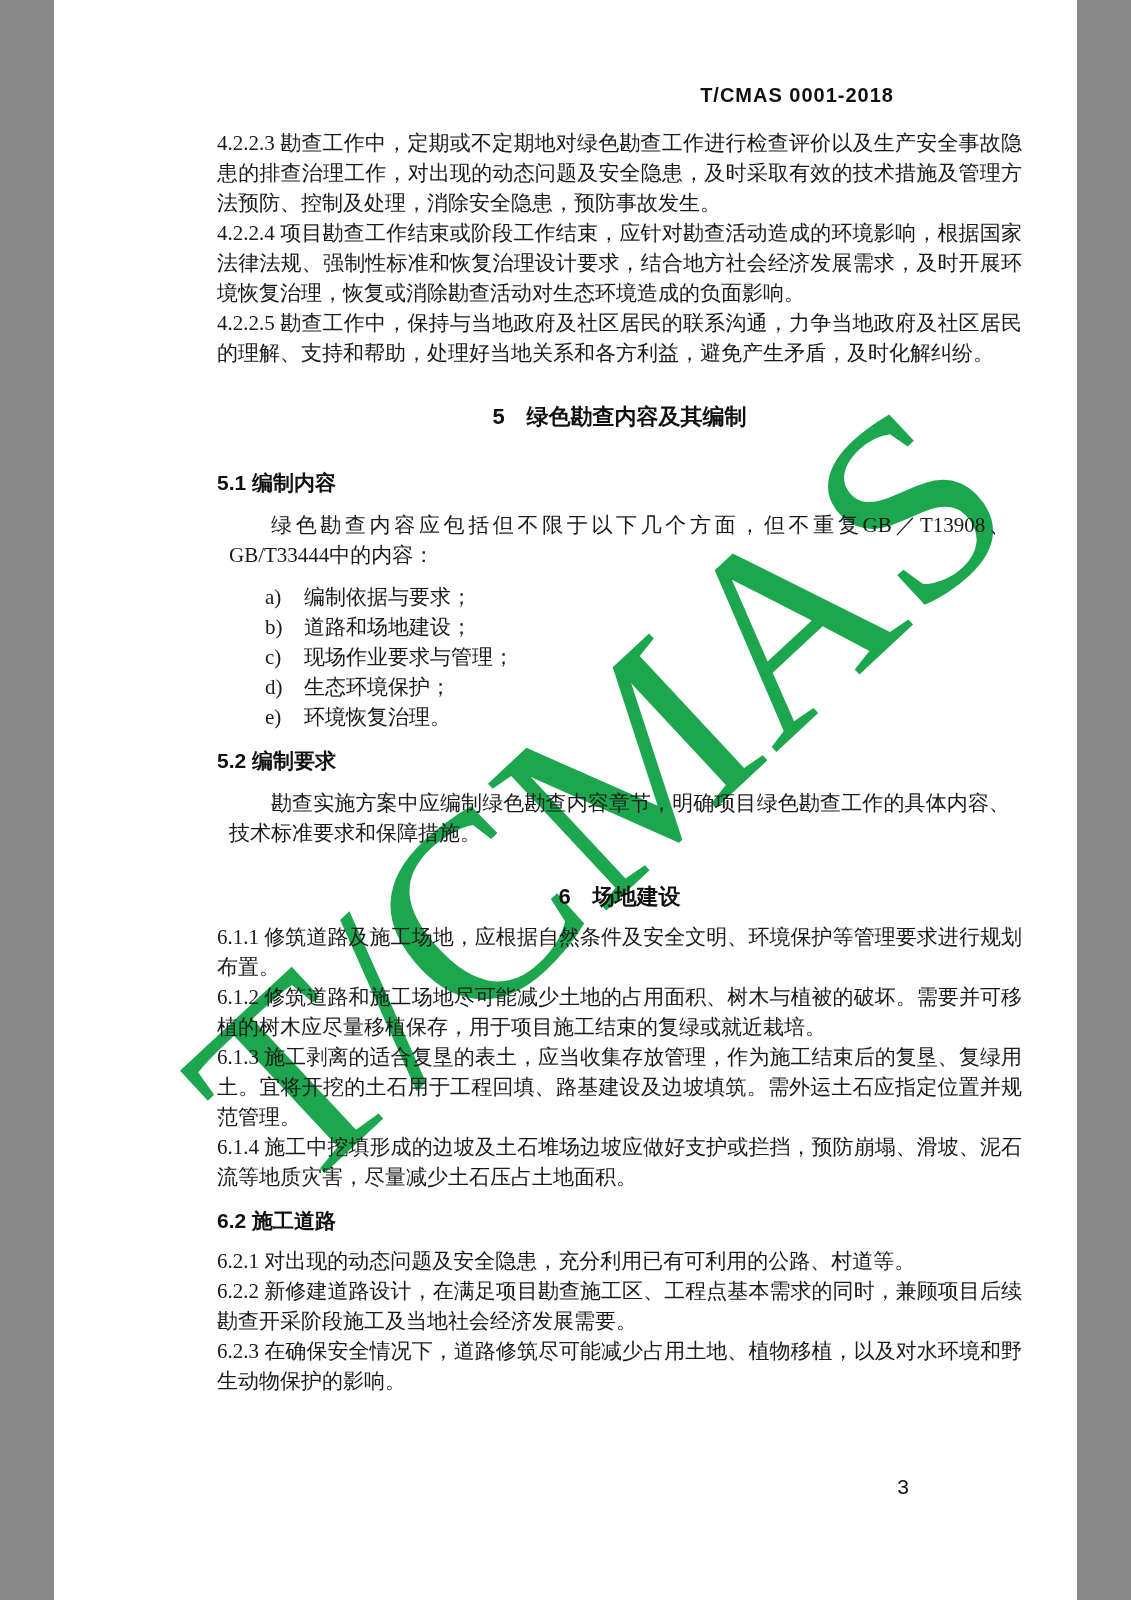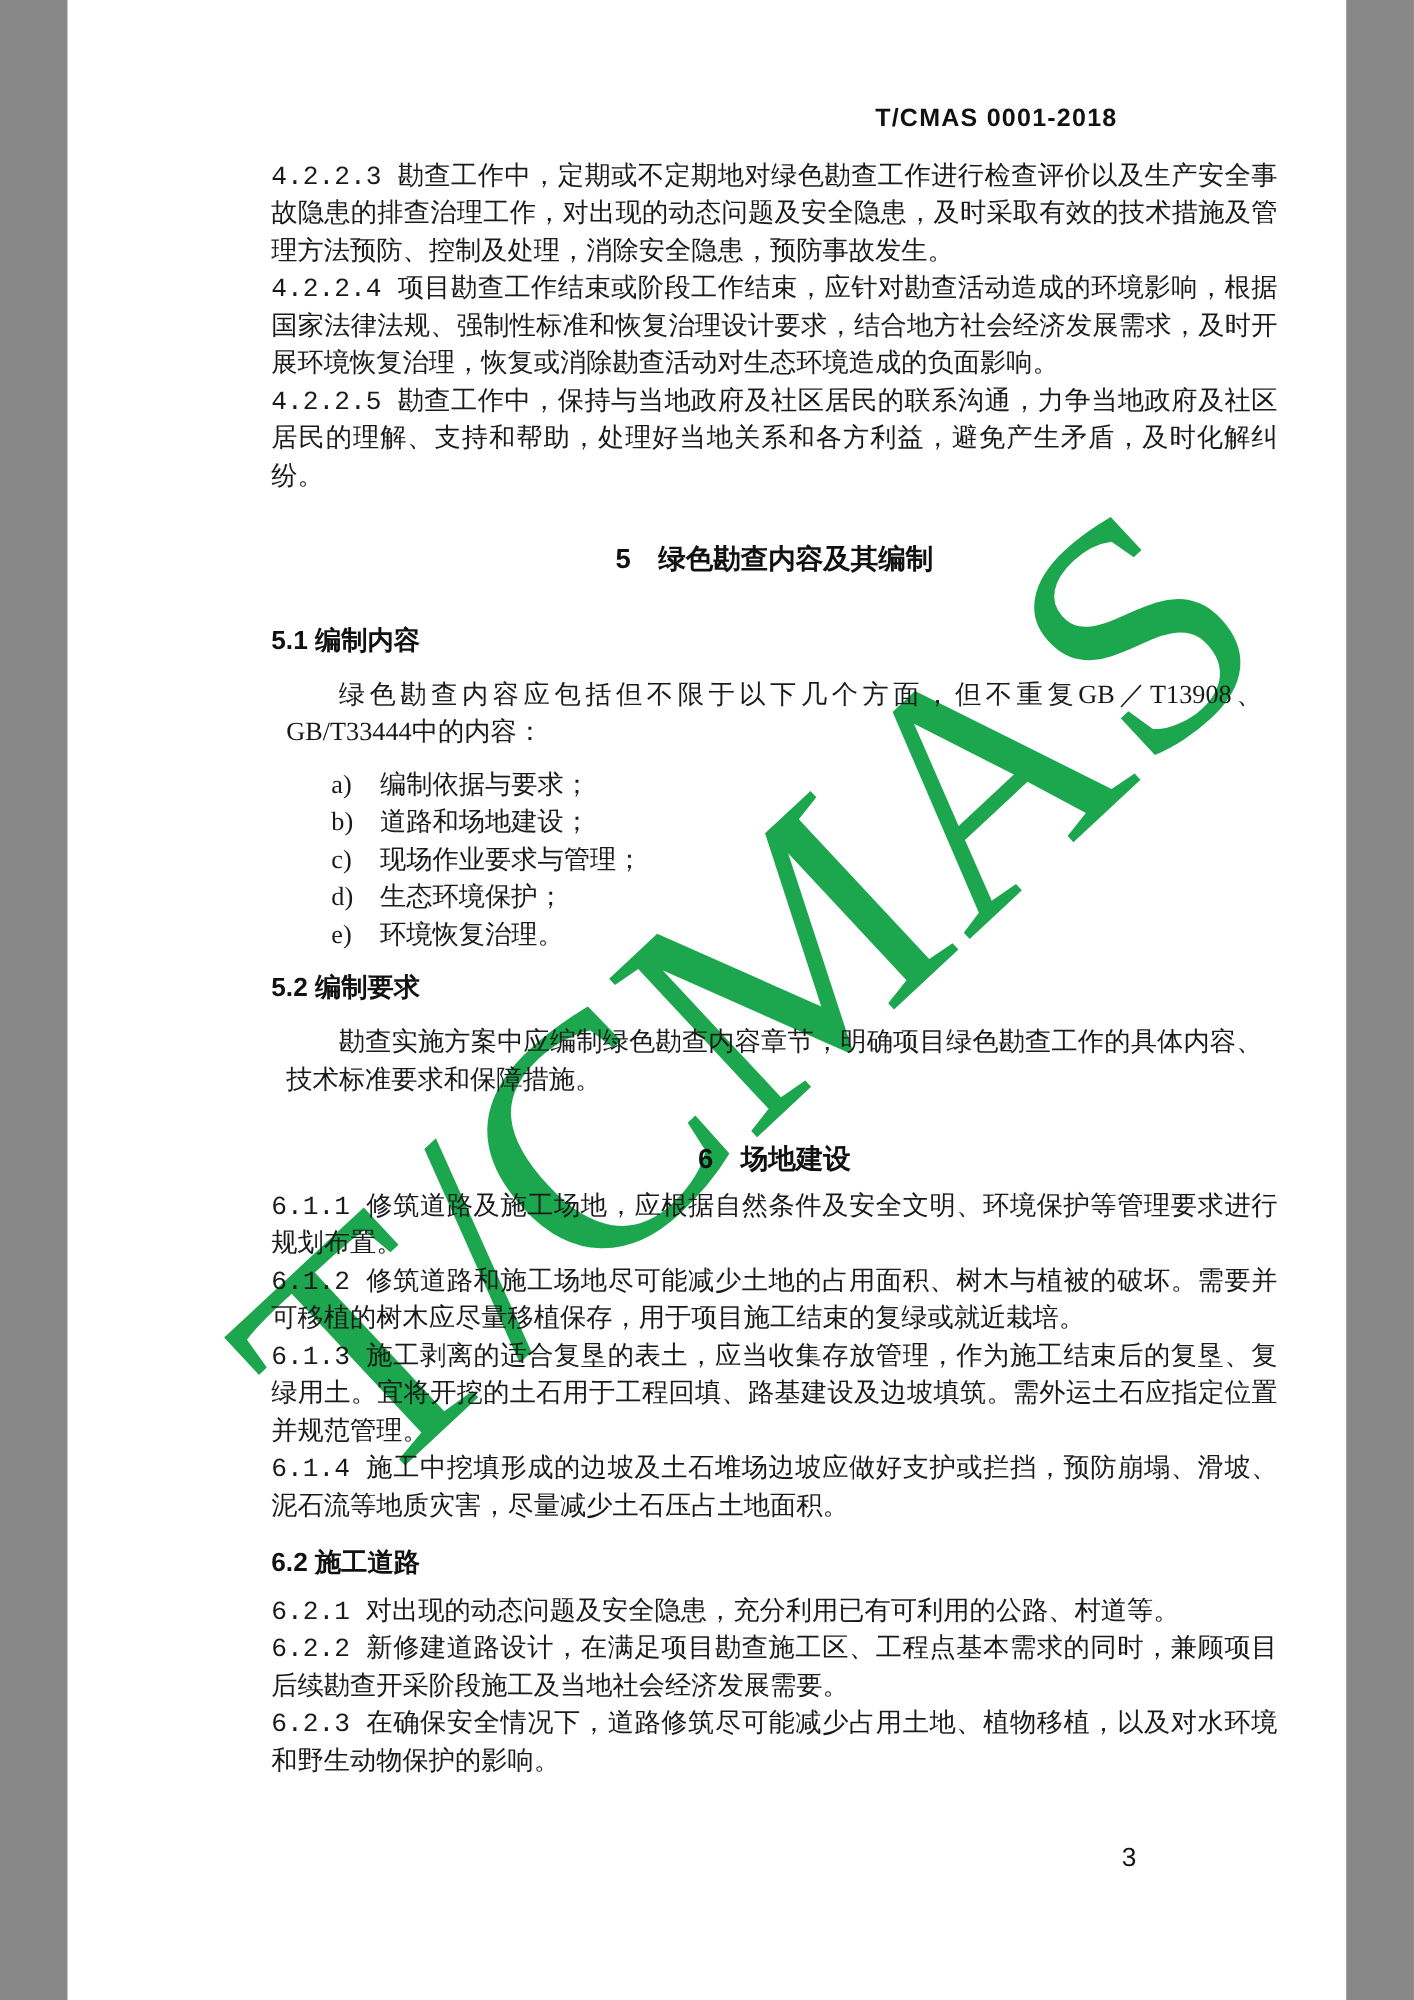--- a/index.html
+++ b/index.html
@@ -26,21 +26,21 @@
     font-size:265px; line-height:1; white-space:nowrap;
     letter-spacing:2px;
     z-index:0; user-select:none;
   }
   .content {
     position:absolute; left:163px; top:128px; width:805px;
     font-size:21px; line-height:30px;
     text-align:justify;
     z-index:1;
   }
-  p.clause { margin:0;font-family:Liberation Mono, monospace; }
+  p.clause { margin:0; }
   p.indent { margin:12px; text-indent:2em; }
   h1.sec {
     font-family:"Liberation Sans","DejaVu Sans",sans-serif;
     font-weight:bold; font-size:22px; line-height:30px;
     margin:34px 0 10px; text-align:center; color:#111;
   }
   h2.subsec {
     font-family:"Liberation Sans","DejaVu Sans",sans-serif;
     font-weight:bold; font-size:21px; line-height:30px;
     margin:36px 0 10px; text-align:left; color:#111;

